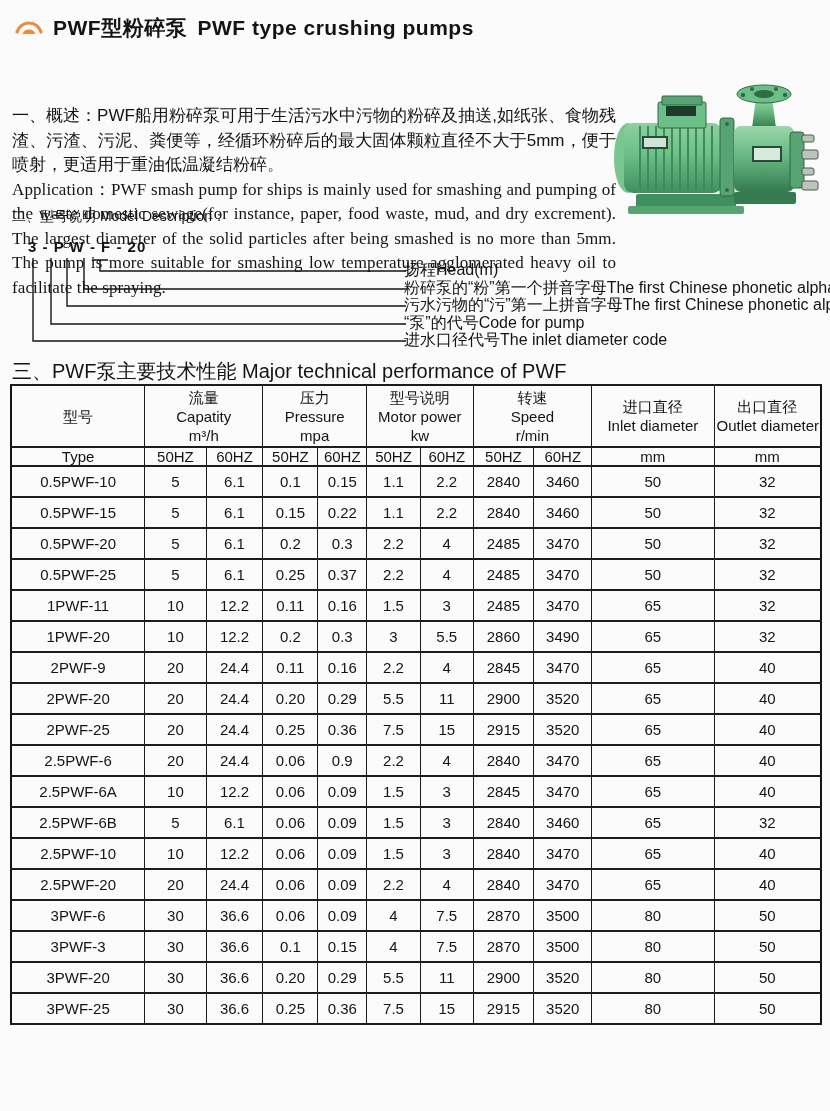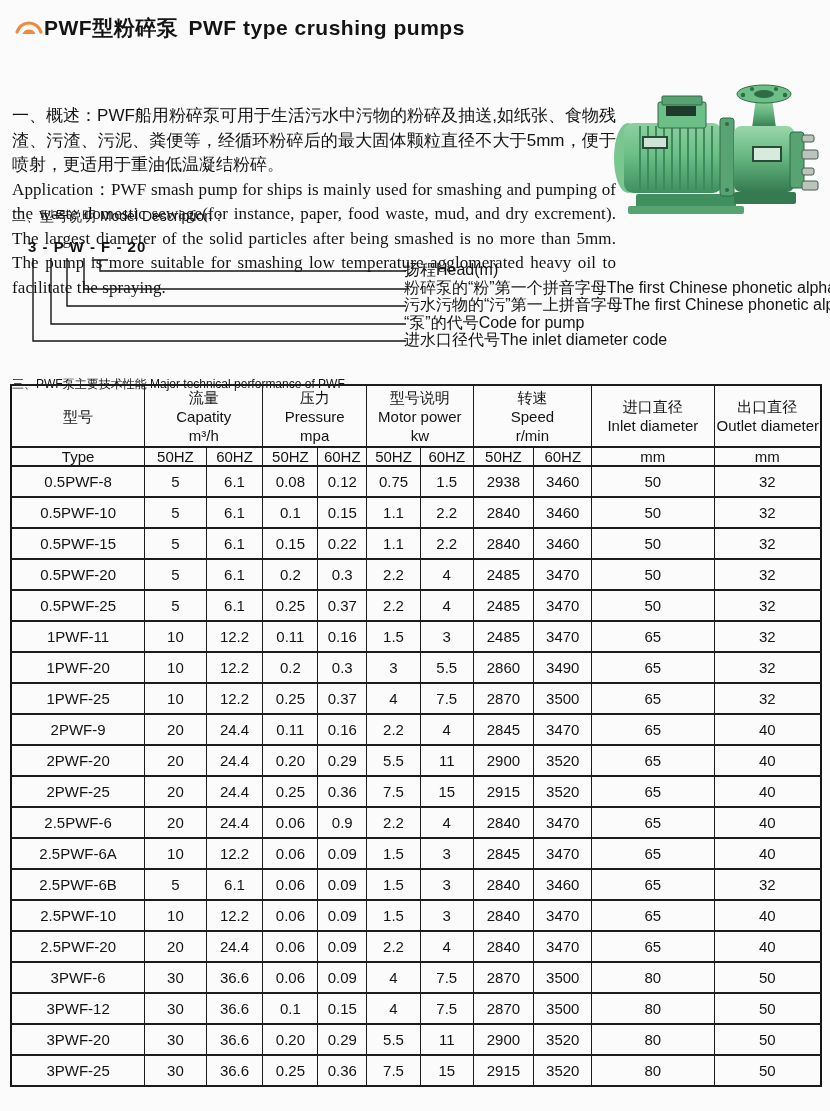--- a/index.html
+++ b/index.html
@@ -8,42 +8,42 @@
     --text-color:#141414;
   }
   *{margin:0;padding:0;box-sizing:border-box;}
   html,body{background:#e9e9e9;}
   body{font-family:"Liberation Sans","DejaVu Sans",sans-serif;color:var(--text-color);}
   #page{
     position:relative;width:830px;height:1111px;margin:0 auto;
     background:#fbfbfb;overflow:hidden;
   }
   
-  .title-row{position:absolute;left:14px;top:14px;display:flex;align-items:center;gap:0;}
+  .title-row{position:absolute;left:14px;top:14px;display:flex;align-items:center;gap:9px;}
   .logo{width:30px;height:22px;flex:0 0 auto;}
   .logo .arc{stroke:var(--accent-orange);fill:none;stroke-width:3.2;stroke-linecap:round;}
   .logo .dome{fill:var(--accent-orange);}
   .page-title{font-size:21px;font-weight:bold;letter-spacing:0.5px;white-space:nowrap;}
   .page-title .en{margin-left:4px;}
   
   .overview{
     position:absolute;left:12px;top:56px;width:604px;
     font-size:17px;line-height:24.5px;text-align:justify;margin-top:48px;
   }
   .overview .en-part{letter-spacing:0.1px;font-family:Liberation Serif, serif;}
   
   .pump-photo{position:absolute;left:606px;top:82px;width:220px;height:136px;}
   
   .section2-heading{position:absolute;left:12px;top:208px;font-size:14px;white-space:nowrap;}
   .model-code{position:absolute;left:28px;top:238px;font-size:15px;font-weight:bold;letter-spacing:1px;white-space:nowrap;}
   .model-diagram-svg{position:absolute;left:10px;top:258px;width:400px;height:92px;}
   .model-diagram-svg path{stroke:#161616;stroke-width:1.4;fill:none;}
   .model-labels{position:absolute;left:404px;top:261px;font-size:16px;line-height:17.5px;white-space:nowrap;}
   
-  .section3-heading{position:absolute;left:12px;top:376px;font-size:12px;white-space:nowrap;}
+  .section3-heading{position:absolute;left:12px;top:358px;font-size:20px;white-space:nowrap;}
   .perf-table{
     position:absolute;left:10px;top:384px;width:812px;
     border-collapse:collapse;table-layout:fixed;
     font-size:15px;text-align:center;
   }
   .perf-table th,.perf-table td{
     border-left:1.4px solid #1c1c1c;border-right:1.4px solid #1c1c1c;
     border-top:2px solid #1c1c1c;border-bottom:2px solid #1c1c1c;
     font-weight:normal;vertical-align:middle;padding:0 2px;
     overflow:hidden;white-space:nowrap;
@@ -217,33 +217,20 @@
         <th>50HZ</th>
         <th>60HZ</th>
         <th>50HZ</th>
         <th>60HZ</th>
         <th>mm</th>
         <th>mm</th>
       </tr>
     </thead>
     <tbody>
         <tr>
-          <td>0.5PWF-8</td>
-          <td>5</td>
-          <td>6.1</td>
-          <td>0.08</td>
-          <td>0.12</td>
-          <td>0.75</td>
-          <td>1.5</td>
-          <td>2938</td>
-          <td>3460</td>
-          <td>50</td>
-          <td>32</td>
-        </tr>
-        <tr>
           <td>0.5PWF-10</td>
           <td>5</td>
           <td>6.1</td>
           <td>0.1</td>
           <td>0.15</td>
           <td>1.1</td>
           <td>2.2</td>
           <td>2840</td>
           <td>3460</td>
           <td>50</td>
@@ -308,33 +295,20 @@
           <td>0.2</td>
           <td>0.3</td>
           <td>3</td>
           <td>5.5</td>
           <td>2860</td>
           <td>3490</td>
           <td>65</td>
           <td>32</td>
         </tr>
         <tr>
-          <td>1PWF-25</td>
-          <td>10</td>
-          <td>12.2</td>
-          <td>0.25</td>
-          <td>0.37</td>
-          <td>4</td>
-          <td>7.5</td>
-          <td>2870</td>
-          <td>3500</td>
-          <td>65</td>
-          <td>32</td>
-        </tr>
-        <tr>
           <td>2PWF-9</td>
           <td>20</td>
           <td>24.4</td>
           <td>0.11</td>
           <td>0.16</td>
           <td>2.2</td>
           <td>4</td>
           <td>2845</td>
           <td>3470</td>
           <td>65</td>
@@ -438,21 +412,21 @@
           <td>0.06</td>
           <td>0.09</td>
           <td>4</td>
           <td>7.5</td>
           <td>2870</td>
           <td>3500</td>
           <td>80</td>
           <td>50</td>
         </tr>
         <tr>
-          <td>3PWF-12</td>
+          <td>3PWF-3</td>
           <td>30</td>
           <td>36.6</td>
           <td>0.1</td>
           <td>0.15</td>
           <td>4</td>
           <td>7.5</td>
           <td>2870</td>
           <td>3500</td>
           <td>80</td>
           <td>50</td>

